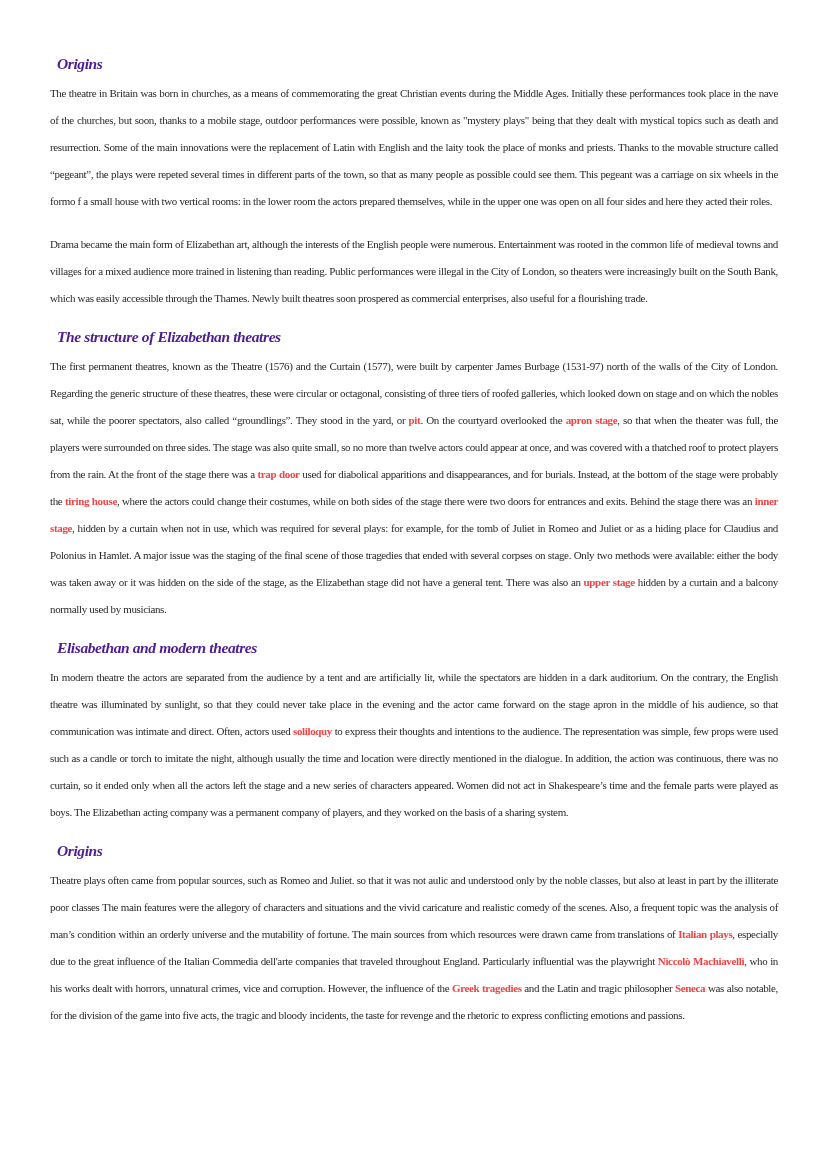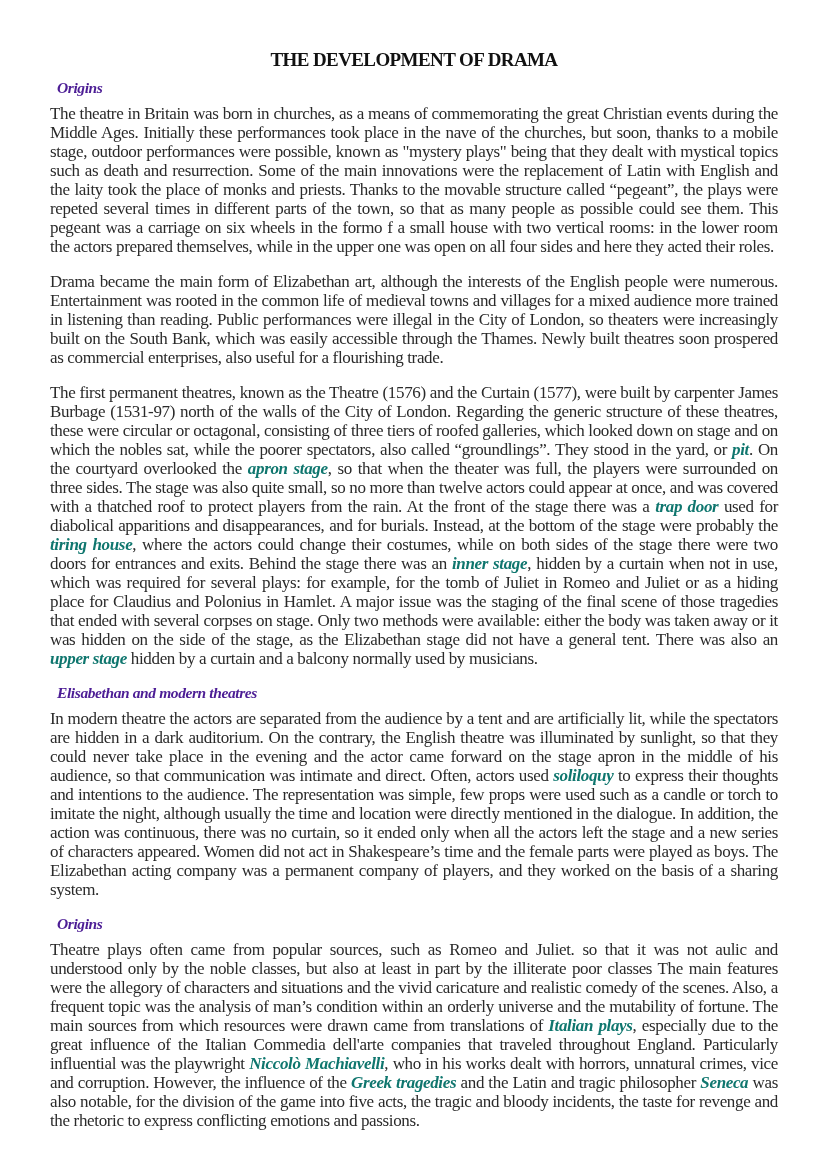--- a/index.html
+++ b/index.html
@@ -13,41 +13,41 @@
     text-align: center; font-weight: bold; font-size: 19px;
     letter-spacing: -0.6px; line-height: 24px; margin: 0 0 0 0;
     color: #111111;
   }
   .section { margin: 0 0 16px 0; }
   .heading {
     font-style: italic; font-weight: bold; font-size: 15.5px;
     line-height: 18px; margin: 7px; letter-spacing: -0.4px; color: #4c1d95;
   }
   .body-text {
-    font-size: 17px; line-height: 19px; text-align: justify;
+    font-size: 11px; line-height: 27px; text-align: justify;
     margin: 0; letter-spacing: -0.35px; color: #2a2a2a;
   }
-  .body-text b { font-weight: bold; color: #0f766e; font-style: italic; }
+  .body-text b { font-weight: bold; color: #ef4444; }
 </style>
 </head>
 <body>
 
 <div class="page">
-  <h1 class="title">THE DEVELOPMENT OF DRAMA</h1>
 
   <div class="section">
     <h2 class="heading">Origins</h2>
     <p class="body-text">The theatre in Britain was born in churches, as a means of commemorating the great Christian events during the Middle Ages. Initially these performances took place in the nave of the churches, but soon, thanks to a mobile stage, outdoor performances were possible, known as "mystery plays" being that they dealt with mystical topics such as death and resurrection. Some of the main innovations were the replacement of Latin with English and the laity took the place of monks and priests. Thanks to the movable structure called “pegeant”, the plays were repeted several times in different parts of the town, so that as many people as possible could see them. This pegeant was a carriage on six wheels in the formo f a small house with two vertical rooms: in the lower room the actors prepared themselves, while in the upper one was open on all four sides and here they acted their roles.</p>
   </div>
 
   <div class="section">
     <p class="body-text">Drama became the main form of Elizabethan art, although the interests of the English people were numerous. Entertainment was rooted in the common life of medieval towns and villages for a mixed audience more trained in listening than reading. Public performances were illegal in the City of London, so theaters were increasingly built on the South Bank, which was easily accessible through the Thames. Newly built theatres soon prospered as commercial enterprises, also useful for a flourishing trade.</p>
   </div>
 
   <div class="section">
+    <h2 class="heading">The structure of Elizabethan theatres</h2>
     <p class="body-text">The first permanent theatres, known as the Theatre (1576) and the Curtain (1577), were built by carpenter James Burbage (1531-97) north of the walls of the City of London. Regarding the generic structure of these theatres, these were circular or octagonal, consisting of three tiers of roofed galleries, which looked down on stage and on which the nobles sat, while the poorer spectators, also called “groundlings”. They stood in the yard, or <b>pit</b>. On the courtyard overlooked the <b>apron stage</b>, so that when the theater was full, the players were surrounded on three sides. The stage was also quite small, so no more than twelve actors could appear at once, and was covered with a thatched roof to protect players from the rain. At the front of the stage there was a <b>trap door</b> used for diabolical apparitions and disappearances, and for burials. Instead, at the bottom of the stage were probably the <b>tiring house</b>, where the actors could change their costumes, while on both sides of the stage there were two doors for entrances and exits. Behind the stage there was an <b>inner stage</b>, hidden by a curtain when not in use, which was required for several plays: for example, for the tomb of Juliet in Romeo and Juliet or as a hiding place for Claudius and Polonius in Hamlet. A major issue was the staging of the final scene of those tragedies that ended with several corpses on stage. Only two methods were available: either the body was taken away or it was hidden on the side of the stage, as the Elizabethan stage did not have a general tent. There was also an <b>upper stage</b> hidden by a curtain and a balcony normally used by musicians.</p>
   </div>
 
   <div class="section">
     <h2 class="heading">Elisabethan and modern theatres</h2>
     <p class="body-text">In modern theatre the actors are separated from the audience by a tent and are artificially lit, while the spectators are hidden in a dark auditorium. On the contrary, the English theatre was illuminated by sunlight, so that they could never take place in the evening and the actor came forward on the stage apron in the middle of his audience, so that communication was intimate and direct. Often, actors used <b>soliloquy</b> to express their thoughts and intentions to the audience. The representation was simple, few props were used such as a candle or torch to imitate the night, although usually the time and location were directly mentioned in the dialogue. In addition, the action was continuous, there was no curtain, so it ended only when all the actors left the stage and a new series of characters appeared. Women did not act in Shakespeare’s time and the female parts were played as boys. The Elizabethan acting company was a permanent company of players, and they worked on the basis of a sharing system.</p>
   </div>
 
   <div class="section">
     <h2 class="heading">Origins</h2>

